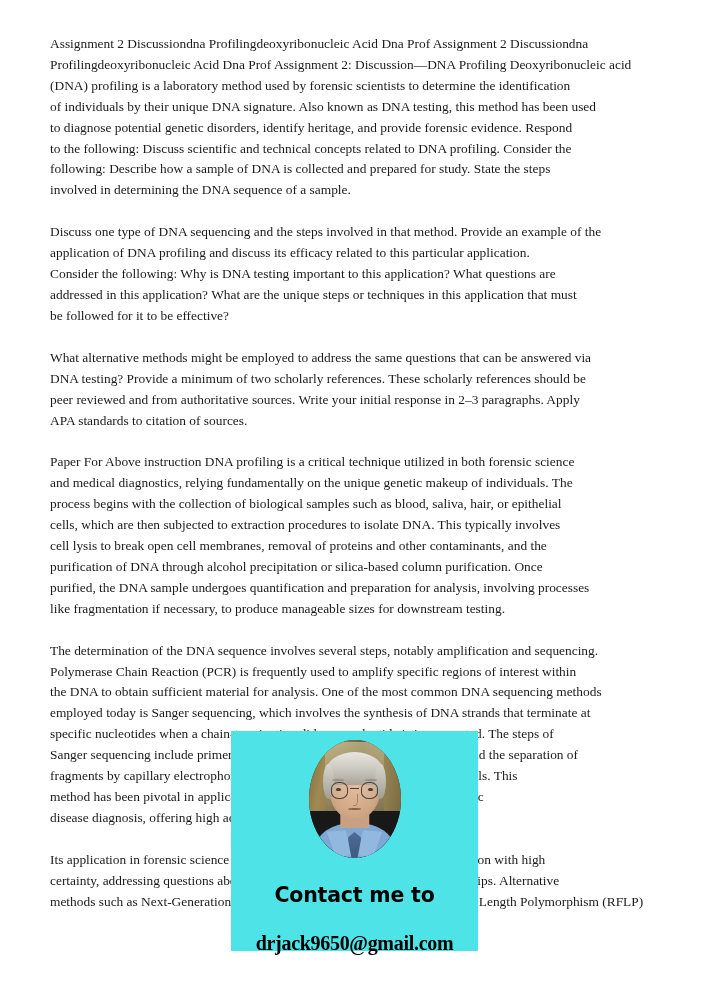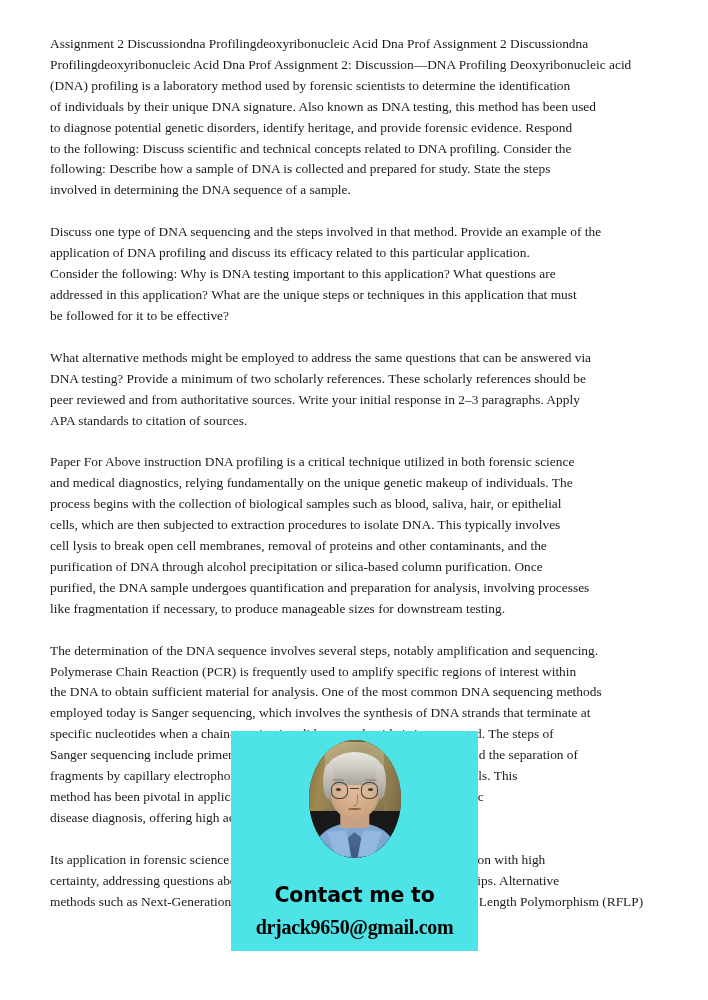--- a/index.html
+++ b/index.html
@@ -186,21 +186,21 @@
     font-family: "DejaVu Sans", "Liberation Sans", sans-serif;
     font-size: 20.5px;
     line-height: 26px;
     margin-top: 2px;
   }
   #promo-line-1 { margin-top: 24px; }
   #promo-email {
     font-family: "Liberation Serif", "DejaVu Serif", serif;
     font-size: 20px;
     line-height: 26px;
-    margin-top: 6px;
+    margin-top: 22px;
     letter-spacing: -0.3px;
   }
 </style>
 </head>
 <body>
 
 <div id="page">
 
   <div id="doc-body">
     <p class="para">Assignment 2 Discussiondna Profilingdeoxyribonucleic Acid Dna Prof Assignment 2 Discussiondna

